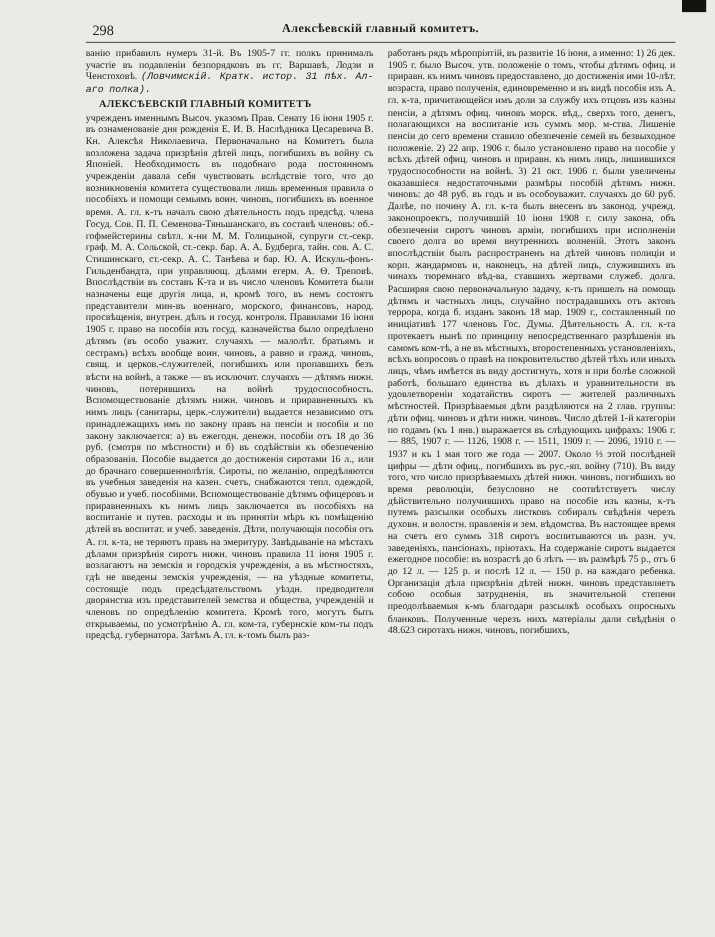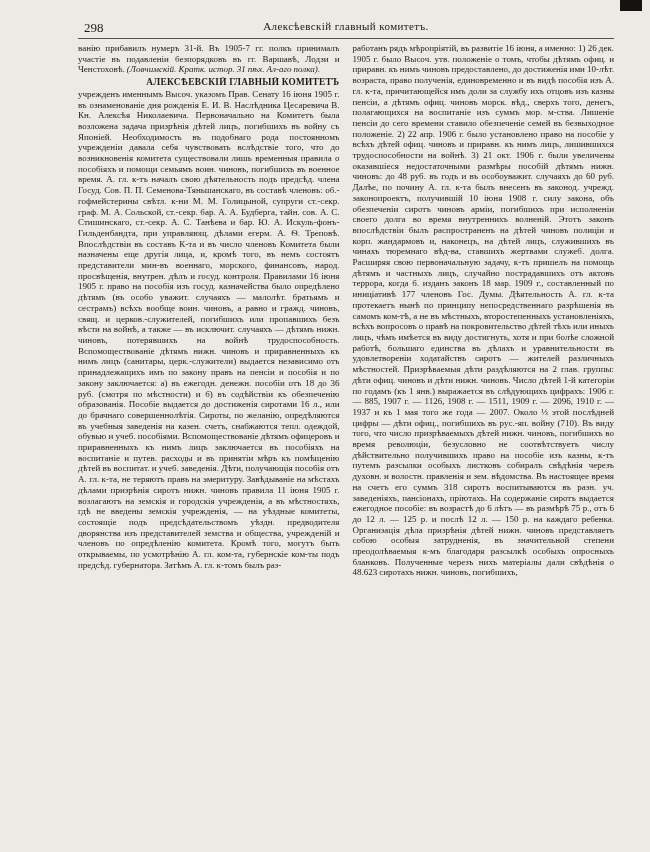--- a/index.html
+++ b/index.html
@@ -38,46 +38,46 @@
     left: 6px;
     top: 0;
     font-size: 13px;
   }
   .running-title {
     position: absolute;
     left: 0;
     right: 0;
     top: 0;
     text-align: center;
-    font-weight: normal;
+    font-weight: bold;
     font-size: 11px;
     letter-spacing: 0.4px;
   }
   .columns {
     display: flex;
     gap: 13px;
     margin-top: 4px;
   }
   .col {
     flex: 1 1 0;
     min-width: 0;
     font-size: 9px;
     line-height: 10.7px;
     text-align: justify;
     word-spacing: -0.2px;
   }
   .col p { margin: 0; }
   .prev-article { margin-bottom: 3px; }
-  .prev-article .source { font-style: italic; }
+  .prev-article .source { font-style: italic; font-family: Liberation Mono, monospace; }
   .article-heading {
     font-weight: bold;
     font-size: 9.3px;
     letter-spacing: 0.3px;
-    margin: 2px 0 1px 2px;
-    text-align: right;
+    margin: 2px 0 1px 12px;
+    text-align: left;
     white-space: nowrap;
     overflow: hidden;
   }
 </style>
 </head>
 <body>
 
 <div class="scan-mark"></div>
 
 <div class="page-inner">

